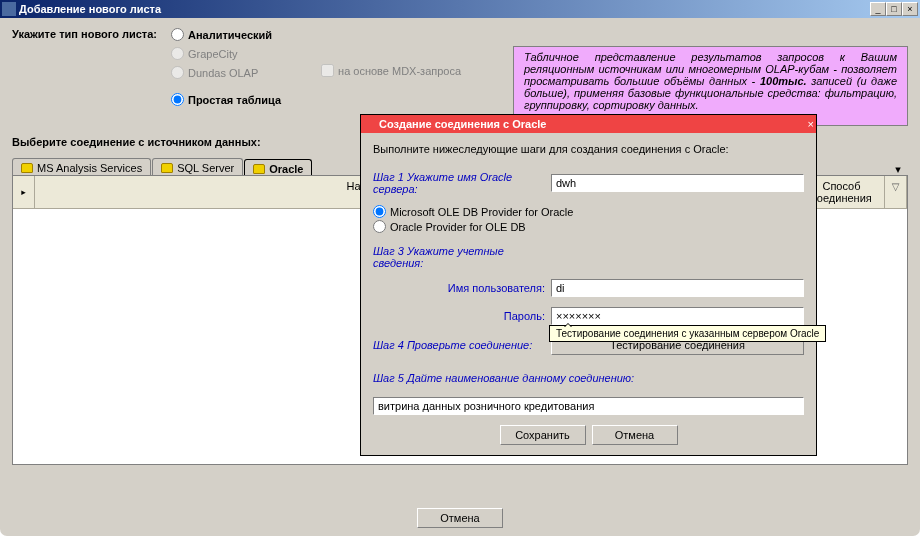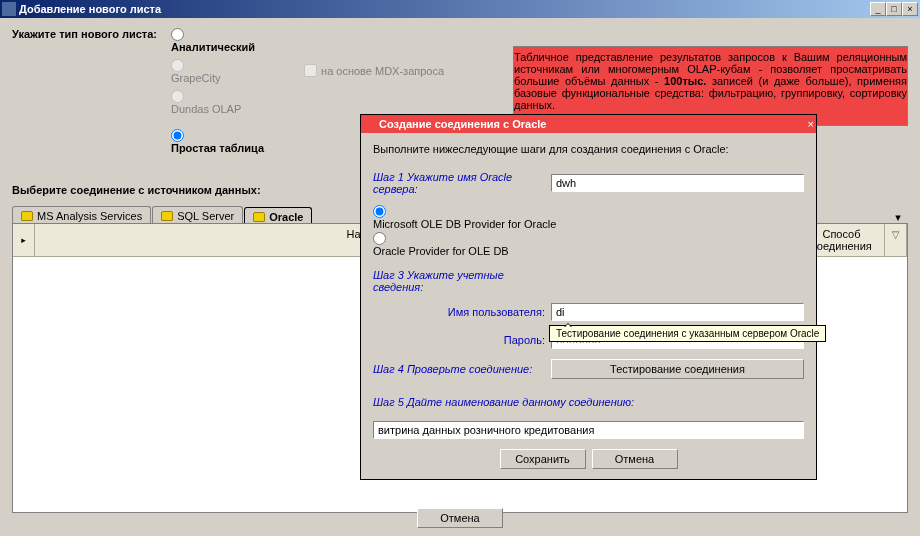--- a/index.html
+++ b/index.html
@@ -1,32 +1,32 @@
 <!DOCTYPE html>
 <html><head>
 <meta charset="utf-8">
 <style>
   * { box-sizing: border-box; font-family: Tahoma, Arial, sans-serif; font-size: 11px; }
   body { margin: 0; background: #fff; width: 920px; height: 536px; overflow: hidden; position: relative; }
-  .window { width: 920px; height: 536px; background: #d4d0c8; position: relative; }
+  .window { width: 920px; height: 536px; background: #d4d0c8; position: relative; border-radius: 7px; }
   .titlebar { height: 18px; background: linear-gradient(to right, #0a246a, #a6caf0); color: #fff; display: flex; align-items: center; padding: 0 2px; }
   .titlebar .app-icon { width: 14px; height: 14px; background: #4a6aa0; margin-right: 3px; display: flex; align-items: center; justify-content: center; }
   .titlebar .title { flex: 1; font-weight: bold; font-size: 11px; }
   .titlebar .ctrls { display: flex; gap: 0; }
   .titlebar .ctrl { width: 16px; height: 14px; background: #d4d0c8; border: 1px solid; border-color: #fff #808080 #808080 #fff; display: flex; align-items: center; justify-content: center; font-size: 9px; font-family: Arial; color: #000; cursor: pointer; }
   .content { padding: 10px 12px; position: relative; }
   .row { display: flex; align-items: flex-start; margin-bottom: 4px; }
   .lbl { color: #000; }
   .radio-group { margin-left: 12px; }
-  .radio-item { display: flex; align-items: flex-start; margin-bottom: 6px; flex-direction: column; }
+  .radio-item { display: flex; align-items: flex-end; margin-bottom: 6px; }
   .radio-item input { margin: 0 4px 0 0; }
   .checkbox-item { display: flex; align-items: center; }
   .checkbox-item input { margin: 0 4px 0 0; }
   .disabled { color: #808080; }
-  .desc-box { position: absolute; top: 28px; right: 12px; width: 395px; height: 80px; border: 1px solid #808080; background: #ef4444; padding: 4px 0; font-size: 11px; text-align: justify; }
+  .desc-box { position: absolute; top: 28px; right: 12px; width: 395px; height: 80px; border: 1px solid #808080; background: #f0abfc; padding: 4px 10px; font-size: 11px; text-align: justify; font-style: italic; }
   .desc-box b { font-weight: bold; }
   .tabs { display: flex; align-items: flex-end; margin-top: 10px; }
   .tab { display: flex; align-items: center; padding: 2px 8px; background: #d4d0c8; border: 1px solid #808080; border-bottom: none; border-top-left-radius: 3px; border-top-right-radius: 3px; margin-right: 1px; cursor: pointer; height: 18px; }
   .tab.active { background: #d4d0c8; border-color: #000 #000 #d4d0c8 #000; font-weight: bold; position: relative; top: 1px; }
   .tab .db-icon { width: 12px; height: 10px; background: #f0d000; border: 1px solid #a08000; border-radius: 2px 2px 1px 1px; margin-right: 4px; }
   .tab-drop { width: 16px; text-align: center; cursor: pointer; margin-left: auto; }
   .grid { position: relative; border: 1px solid #808080; background: #fff; height: 290px; margin-top: -1px; }
   .grid-header { display: flex; background: #ece9d8; border-bottom: 1px solid #aca899; }
   .grid-header .gh-cell { border-right: 1px solid #aca899; padding: 4px 6px; text-align: center; }
   .gh-rowhead { width: 22px; background: #ece9d8; border-right: 1px solid #aca899; padding: 4px 2px; display: flex; align-items: center; justify-content: center; }

